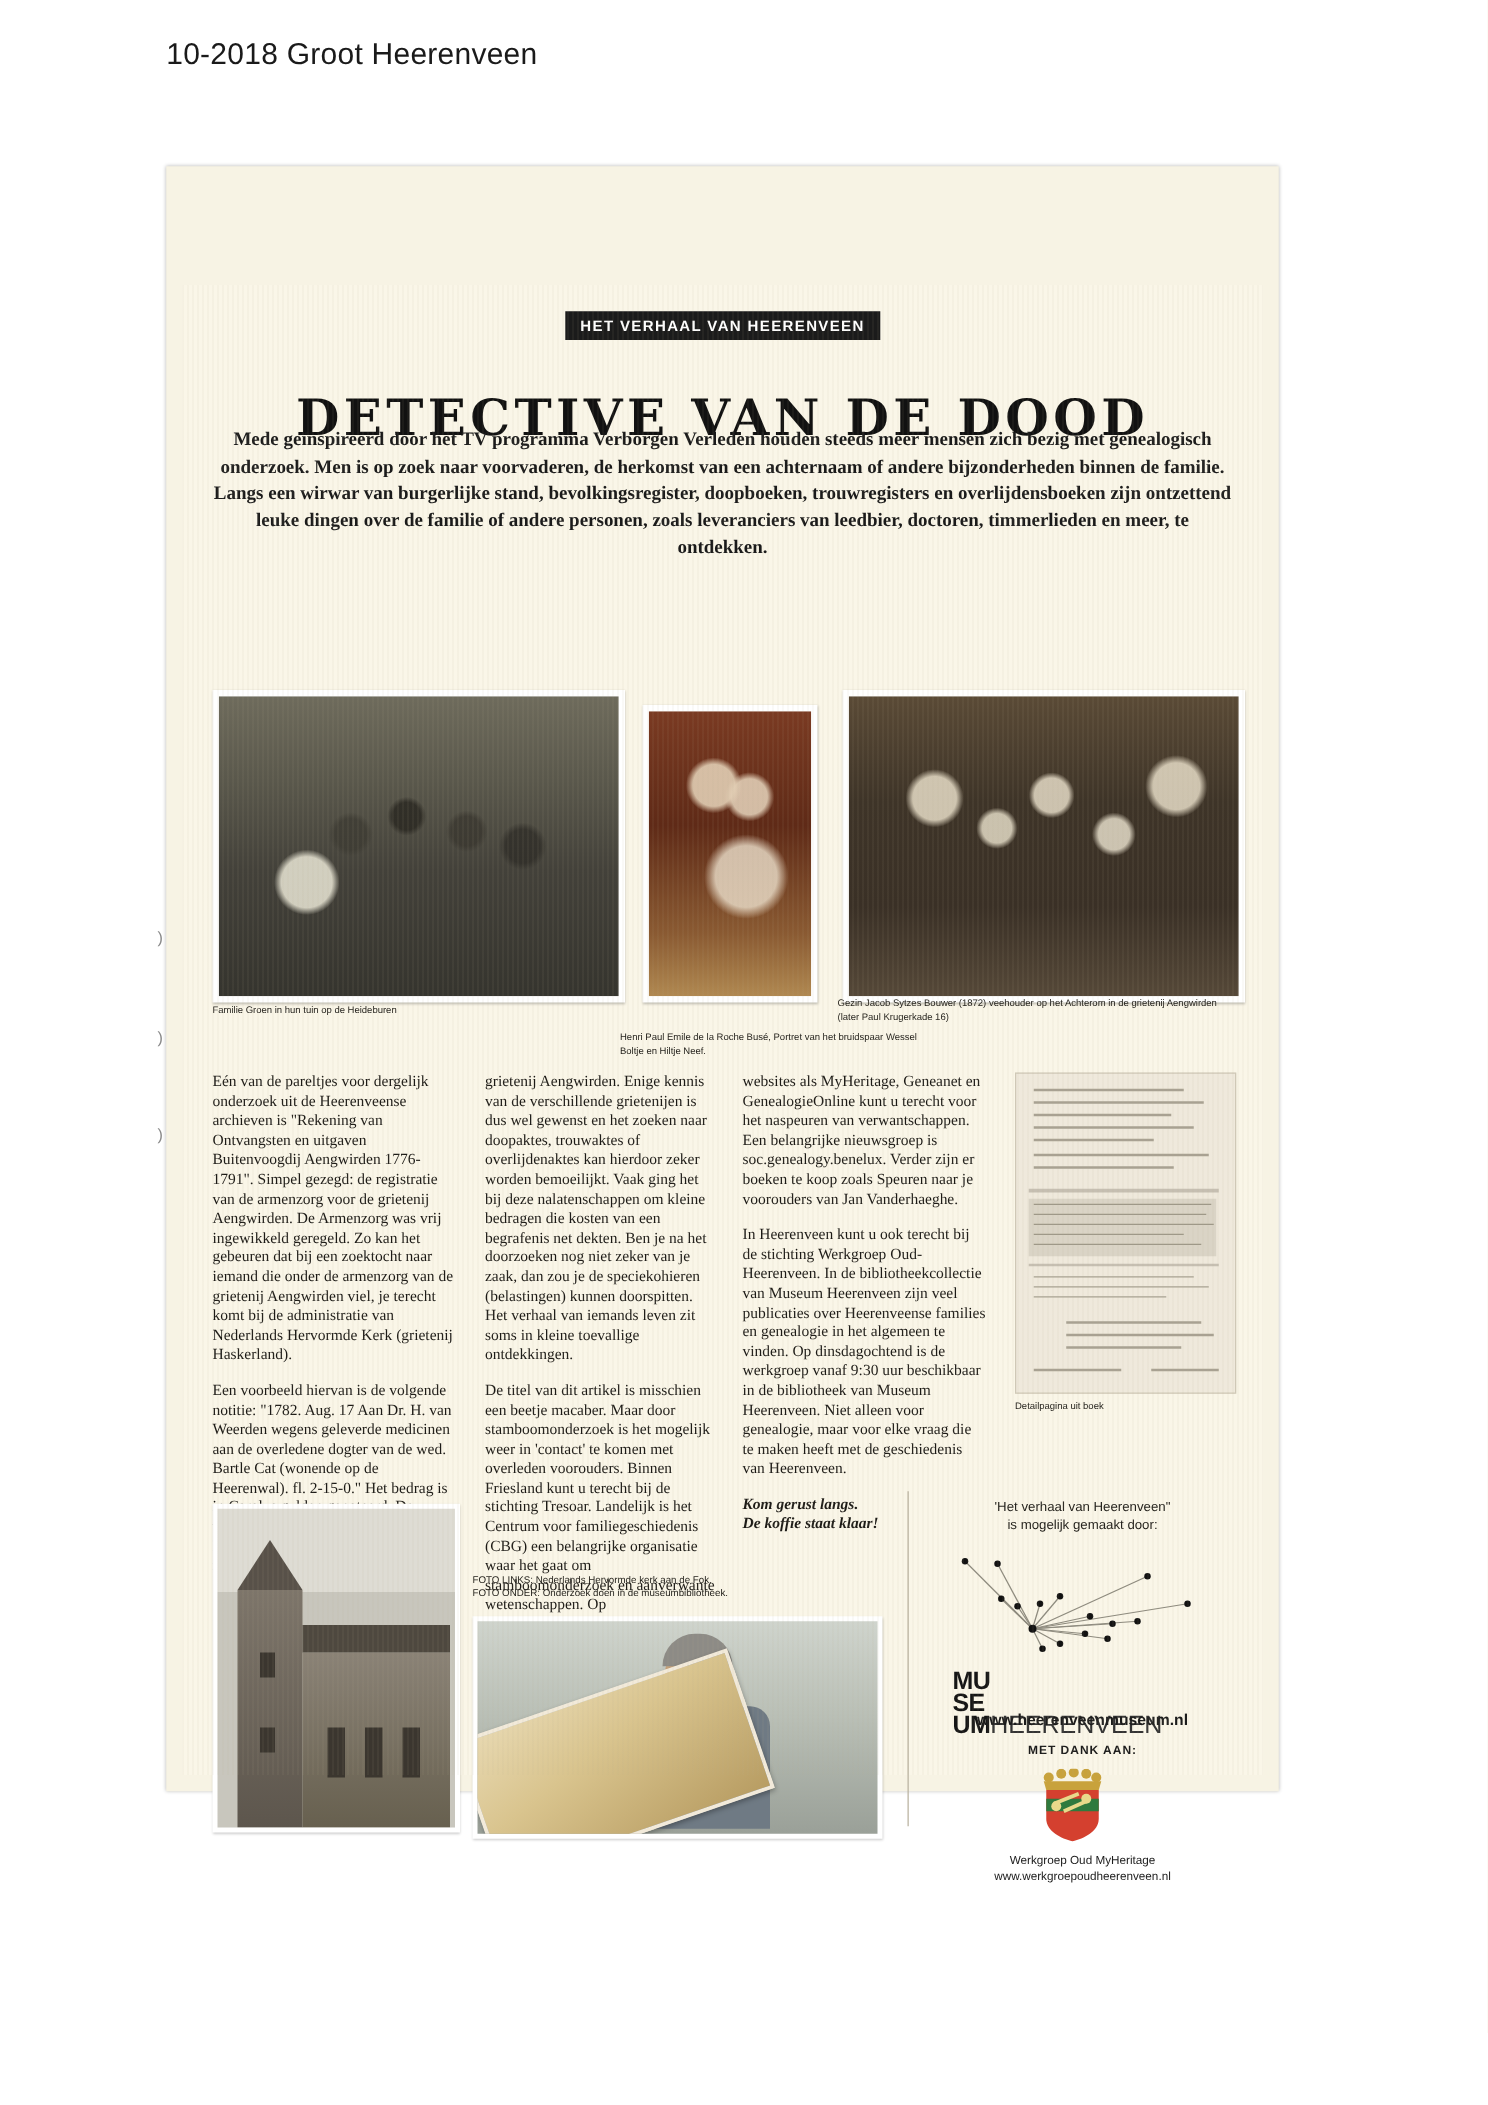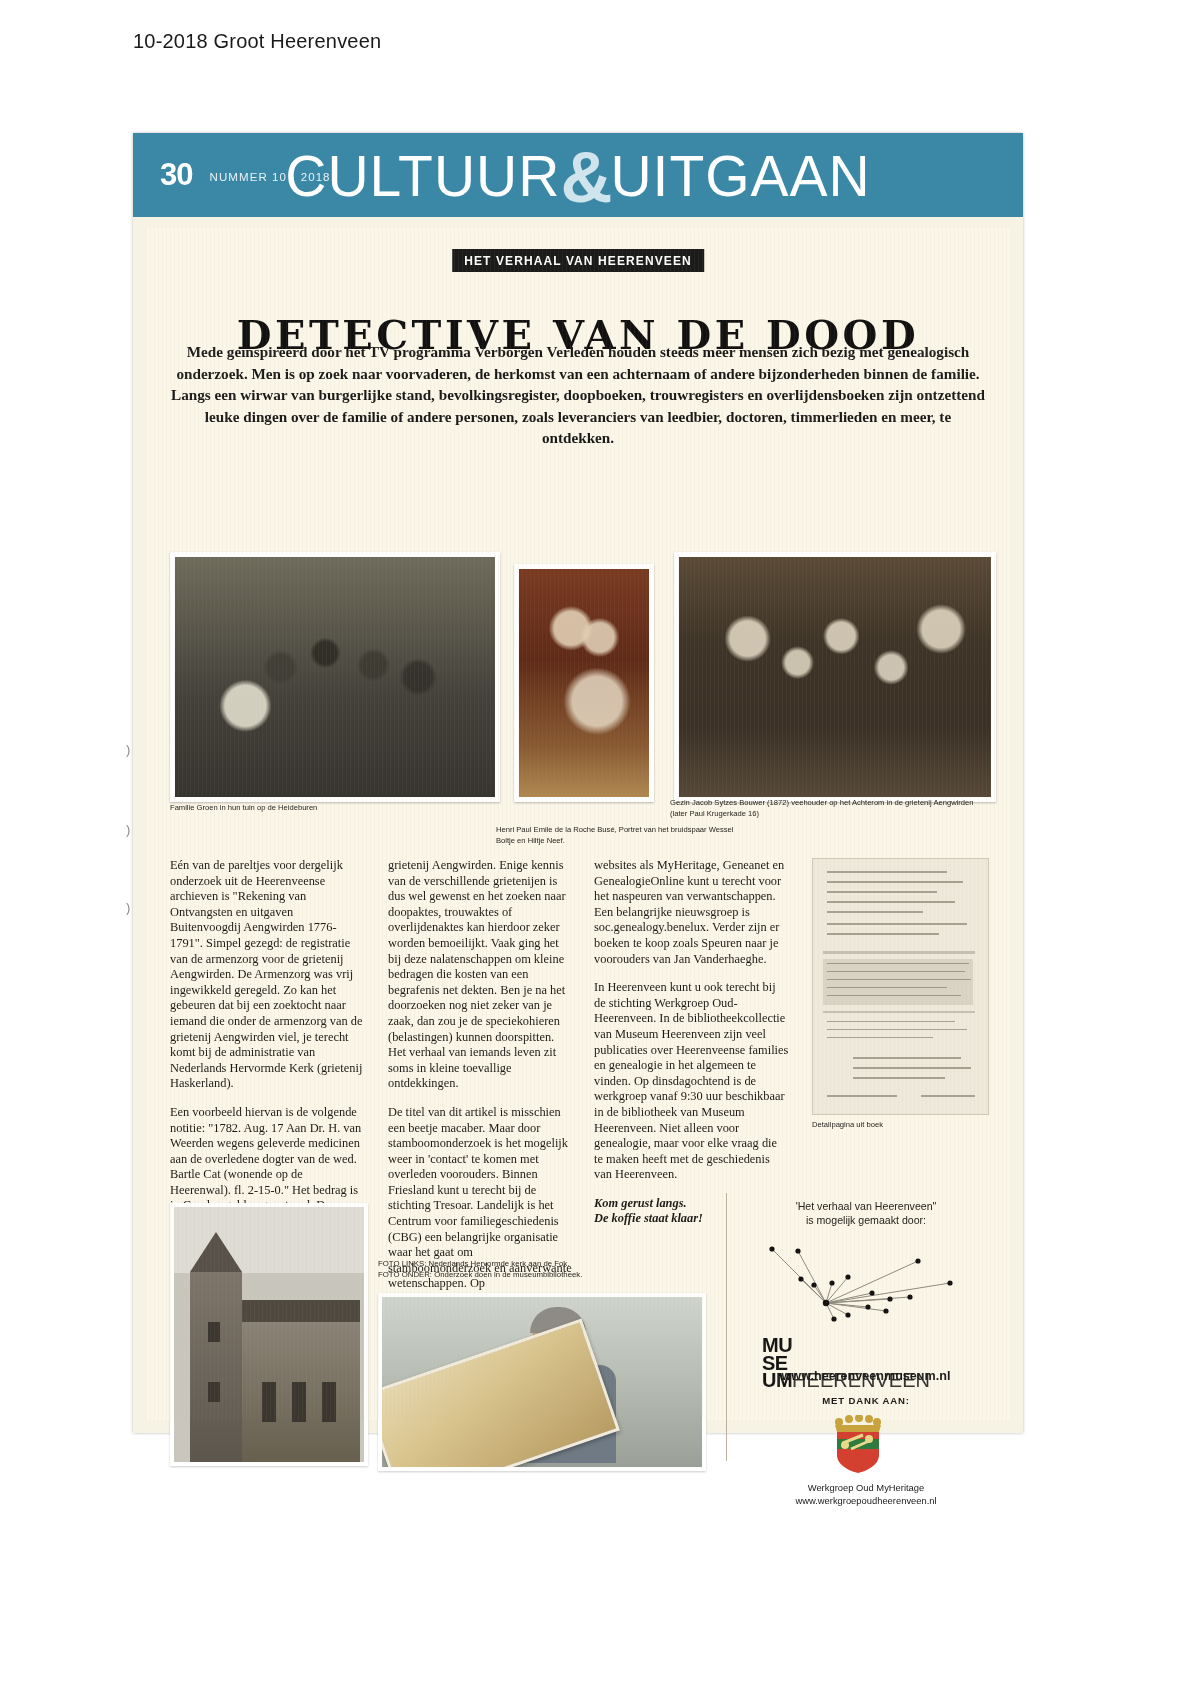--- a/index.html
+++ b/index.html
@@ -6,21 +6,21 @@
   body{
     width:1190px;height:1684px;
     background:#ffffff;
     font-family:"Liberation Sans", sans-serif;
     overflow:hidden;
     position:relative;
   }
   
   .doc-header{
     position:absolute;left:133px;top:30px;
-    font-size:20px;color:#1a1a1a;letter-spacing:.2px;
+    font-size:24px;color:#1a1a1a;letter-spacing:.2px;
     font-family:"Liberation Sans", sans-serif;
   }
 
   
   .scan{
     position:absolute;left:133px;top:133px;
     width:890px;height:1300px;
     background:#f7f3e4;
     box-shadow:0 0 3px rgba(0,0,0,.28);
   }
@@ -264,27 +264,20 @@
 <body>
 
 <div class="doc-header">10-2018 Groot Heerenveen</div>
 
 <div class="edge-mark" style="top:742px">)</div>
 <div class="edge-mark" style="top:822px">)</div>
 <div class="edge-mark" style="top:900px">)</div>
 
 <div class="scan">
 
-  <div class="masthead">
-    <div class="mast-num">30</div>
-    <div class="mast-issue">NUMMER 10 · 2018</div>
-    <div class="mast-title">
-      <span class="thin">CULTUUR</span><span class="amp">&amp;</span><span class="thin">UITGAAN</span>
-    </div>
-  </div>
 
   <div class="paper">
 
     <div class="kicker">HET VERHAAL VAN HEERENVEEN</div>
     <h1 class="headline">DETECTIVE VAN DE DOOD</h1>
     <div class="intro">Mede geïnspireerd door het TV programma Verborgen Verleden houden steeds meer mensen zich bezig met genealogisch onderzoek. Men is op zoek naar voorvaderen, de herkomst van een achternaam of andere bijzonderheden binnen de familie. Langs een wirwar van burgerlijke stand, bevolkingsregister, doopboeken, trouwregisters en overlijdensboeken zijn ontzettend leuke dingen over de familie of andere personen, zoals leveranciers van leedbier, doctoren, timmerlieden en meer, te ontdekken.</div>
 
     <div class="photo-row">
       <div class="ph ph1">
         <div class="inner">

